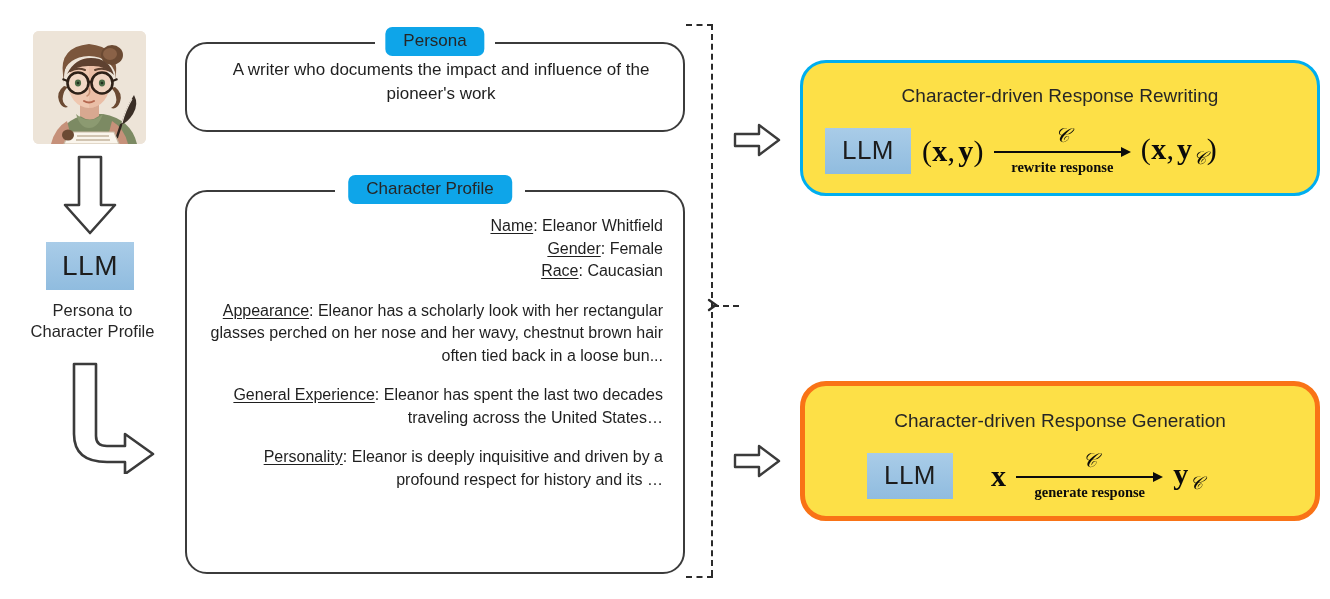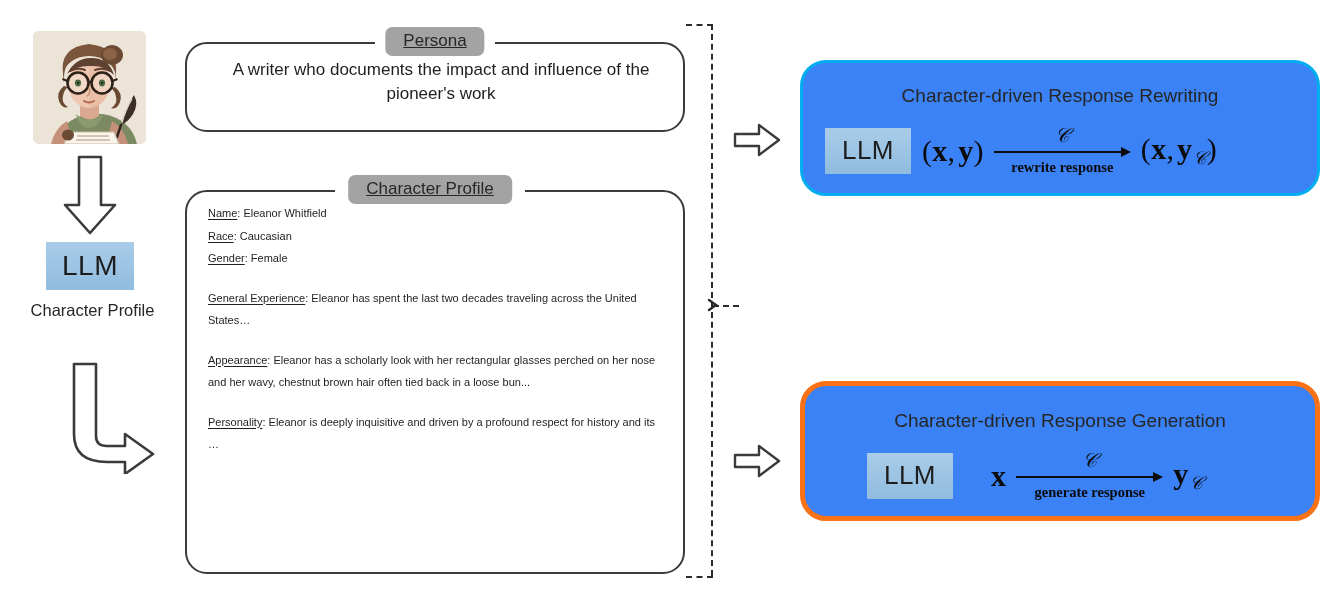--- a/index.html
+++ b/index.html
@@ -36,36 +36,36 @@
 
   
   .panel{
     position:absolute;border:2.2px solid #3b3b3b;border-radius:22px;
     background:#fff;box-sizing:border-box;
   }
   #persona-panel{left:185px;top:42px;width:500px;height:90px;}
   #profile-panel{left:185px;top:190px;width:500px;height:384px;}
 
   .chip{
-    position:absolute;background:#a3a3a3;border-radius:7px;
+    position:absolute;background:#0ea5e9;border-radius:7px;
     padding:3px 18px 4px;font-size:17px;line-height:22px;color:#262626;
-    white-space:nowrap;transform:translateX(-50%);text-decoration:underline;
+    white-space:nowrap;transform:translateX(-50%);
   }
   .chip-gap{
     position:absolute;background:#fff;height:5px;transform:translateX(-50%);
   }
 
   .persona-text{
     position:absolute;left:211px;top:58px;width:460px;text-align:center;
     font-size:17px;line-height:24px;color:#1f1f1f;
   }
 
   .profile-body{
-    position:absolute;left:208px;top:202px;width:455px;
-    font-size:11px;line-height:22.5px;color:#1f1f1f;
+    position:absolute;left:208px;top:215px;width:455px;
+    font-size:16px;line-height:22.5px;color:#1f1f1f;text-align:right;
   }
   .profile-body p{margin:0;}
   .profile-body .blk{margin-bottom:17px;}
   .profile-body .blk:last-child{margin-bottom:11px;}
   .lbl{text-decoration:underline;text-underline-offset:2px;}
 
   
   .dash-v{
     position:absolute;left:711px;top:24px;width:0;height:552px;
     border-left:2.4px dashed #2b2b2b;
@@ -76,21 +76,21 @@
   #dash-mid{left:713px;top:305px;width:26px;}
   .mid-tick{position:absolute;left:705px;top:296px;width:14px;height:18px;}
 
   
   .block-arrow{position:absolute;width:48px;height:36px;}
   #arrow-rewrite{left:733px;top:122px;}
   #arrow-generate{left:733px;top:443px;}
 
   
   .rpanel{
-    position:absolute;border-radius:26px;background:#3b82f6;box-sizing:border-box;
+    position:absolute;border-radius:26px;background:#fde047;box-sizing:border-box;
   }
   #rewrite-panel{left:800px;top:60px;width:520px;height:136px;border:3px solid #00AEEF;}
   #generate-panel{left:800px;top:381px;width:520px;height:140px;border:5px solid #f97316;}
 
   .rtitle{
     position:absolute;width:100%;text-align:center;font-size:19px;color:#262626;
   }
   #rewrite-title{top:22px;}
   #generate-title{top:24px;}
 
@@ -186,20 +186,21 @@
 
   <div class="down-arrow">
     <svg viewBox="0 0 74 80" xmlns="http://www.w3.org/2000/svg">
       <path d="M26 2 h22 v48 h14 L37 78 L12 50 h14 z" fill="#ffffff" stroke="#3b3b3b" stroke-width="2.6" stroke-linejoin="round"></path>
     </svg>
   </div>
 
   <div class="llm llm-main">LLM</div>
 
   <div class="caption">
+    <div>Persona to</div>
     <div>Character Profile</div>
   </div>
 
   <div class="elbow-arrow">
     <svg viewBox="0 0 92 112" xmlns="http://www.w3.org/2000/svg">
       <path d="M6 2 h22 v72 q0 10 11 10 h18 v-12 l28 20 -28 20 v-12 h-18 q-33 0 -33 -28 z" fill="#ffffff" stroke="#3b3b3b" stroke-width="2.6" stroke-linejoin="round"></path>
     </svg>
   </div>
 
   <div class="panel" id="persona-panel"></div>
@@ -210,32 +211,32 @@
   <div class="panel" id="profile-panel"></div>
   <div class="chip-gap" style="left:430px;top:187px;width:190px;"></div>
   <div class="chip" style="left:430px;top:175px;">Character Profile</div>
 
   <div class="profile-body">
     <div class="blk">
       <p>
         <span class="lbl">Name</span><span>: </span><span>Eleanor Whitfield</span>
       </p>
       <p>
+        <span class="lbl">Gender</span><span>: </span><span>Female</span>
+      </p>
+      <p>
         <span class="lbl">Race</span><span>: </span><span>Caucasian</span>
       </p>
-      <p>
-        <span class="lbl">Gender</span><span>: </span><span>Female</span>
-      </p>
     </div>
 
+    <p class="blk">
+      <span class="lbl">Appearance</span><span>: </span><span>Eleanor has a scholarly look with her rectangular glasses perched on her nose and her wavy, chestnut brown hair often tied back in a loose bun...</span>
+    </p>
     <p class="blk">
       <span class="lbl">General Experience</span><span>: </span><span>Eleanor has spent the last two decades traveling across the United States…</span>
-    </p>
-    <p class="blk">
-      <span class="lbl">Appearance</span><span>: </span><span>Eleanor has a scholarly look with her rectangular glasses perched on her nose and her wavy, chestnut brown hair often tied back in a loose bun...</span>
     </p>
     <p class="blk">
       <span class="lbl">Personality</span><span>: </span><span>Eleanor is deeply inquisitive and driven by a profound respect for history and its …</span>
     </p>
   </div>
 
   <div class="dash-v"></div>
   <div class="dash-h" id="dash-top"></div>
   <div class="dash-h" id="dash-bottom"></div>
   <div class="dash-h" id="dash-mid"></div>

